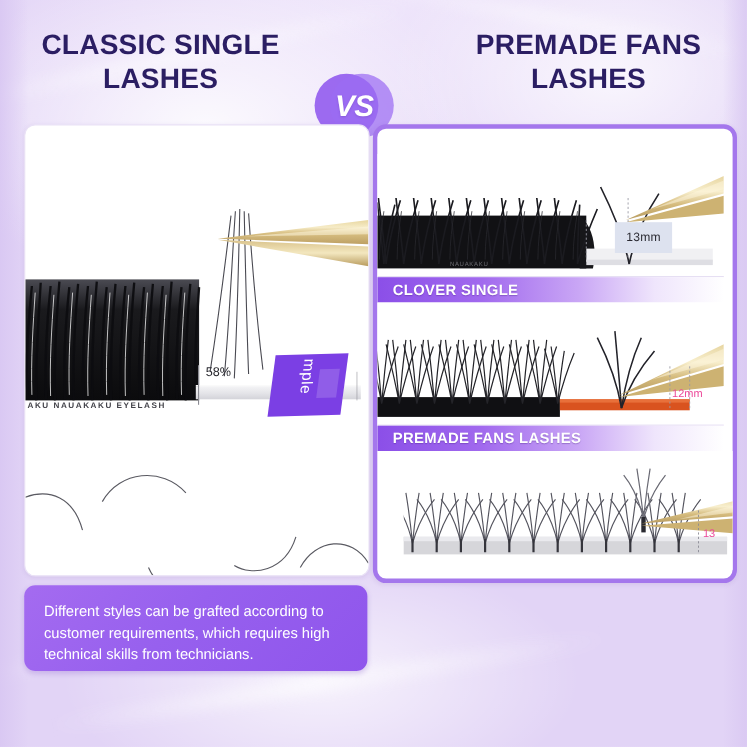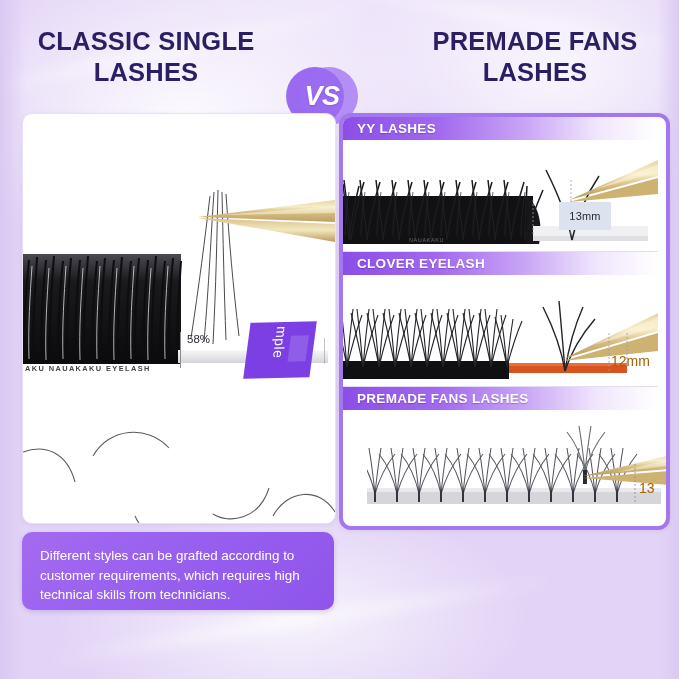--- a/index.html
+++ b/index.html
@@ -162,21 +162,21 @@
 
   .badge-mm{
     position:absolute;
     background:#dde2ef;
     color:#2a2a32;
     font-size:11px;
     display:flex;align-items:center;justify-content:center;
     letter-spacing:.2px;
   }
   .badge-plain{
-    position:absolute;color:#a16207;font-size:14px;
+    position:absolute;color:#ec4899;font-size:10px;
   }
 
   
   .caption{
     position:absolute;top:532px;
     border-radius:10px;
     background:linear-gradient(135deg,#a46bf0 0%,#9760ee 45%,#8f55ec 100%);
     box-shadow:0 2px 5px rgba(110,60,190,.22);
     padding:14px 16px 12px 18px;
     box-sizing:border-box;
@@ -311,23 +311,20 @@
 
     <div class="sample-tag">
       <div class="sample-tag-sheen"></div>
       <div class="sample-tag-text">mple</div>
     </div>
   </div>
 
   <div class="panel panel-right">
 
     <div class="sec" style="top:0;height:135px;">
-      <div class="sec-head">
-        <span class="sec-head-text">YY LASHES</span>
-      </div>
       <div class="sec-body" style="height:112px;">
         <svg width="315" height="112" viewBox="0 0 315 112">
           <defs>
             <linearGradient id="gold1" x1="0" y1="0" x2="0" y2="1">
               <stop offset="0%" stop-color="#e7d5a0"></stop>
                 <stop offset="35%" stop-color="#f8efce"></stop>
               <stop offset="65%" stop-color="#d5bb7d"></stop>
                 <stop offset="100%" stop-color="#b89c60"></stop>
             </linearGradient>
           </defs>
@@ -385,21 +382,21 @@
           <line x1="228" y1="40" x2="228" y2="96" stroke="#9a9aa4" stroke-width="0.8" stroke-dasharray="2,2"></line>
           <line x1="190" y1="60" x2="190" y2="96" stroke="#9a9aa4" stroke-width="0.8" stroke-dasharray="2,2"></line>
         </svg>
         <div class="badge-mm" style="left:216px;top:62px;width:52px;height:28px;">13mm</div>
       </div>
       <div class="sep" style="top:134px;"></div>
     </div>
 
     <div class="sec" style="top:135px;height:135px;">
       <div class="sec-head">
-        <span class="sec-head-text">CLOVER EYELASH</span>
+        <span class="sec-head-text">CLOVER SINGLE</span>
       </div>
       <div class="sec-body" style="height:112px;">
         <svg width="315" height="112" viewBox="0 0 315 112">
           <defs>
             <linearGradient id="gold2" x1="0" y1="0" x2="0" y2="1">
               <stop offset="0%" stop-color="#e7d5a0"></stop>
                 <stop offset="35%" stop-color="#f8efce"></stop>
               <stop offset="65%" stop-color="#d5bb7d"></stop>
                 <stop offset="100%" stop-color="#b89c60"></stop>
             </linearGradient>

